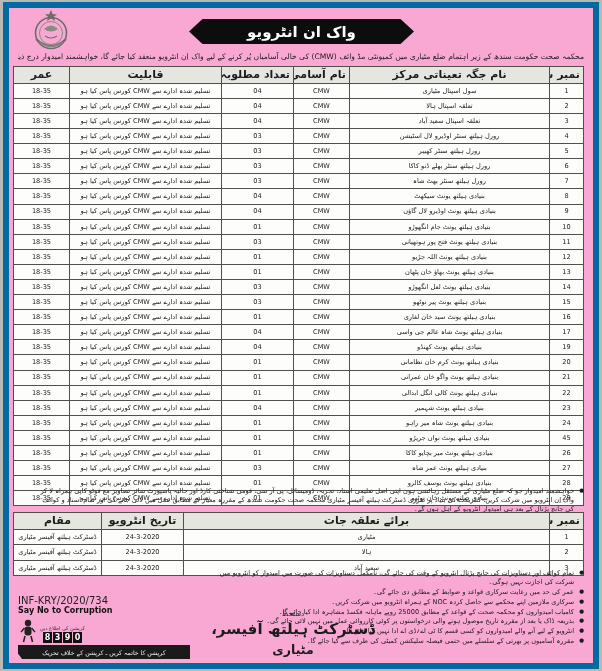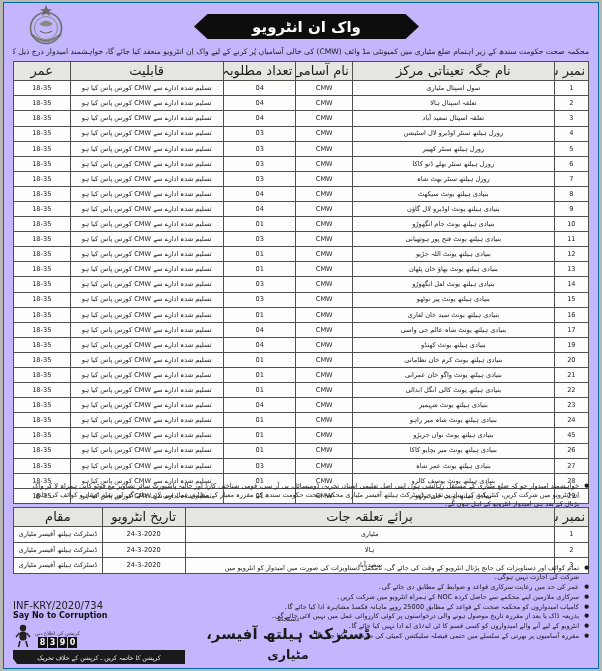--- a/index.html
+++ b/index.html
@@ -4,21 +4,21 @@
 <style>
   html,body{margin:0;padding:0;}
   body{
     width:602px;height:671px;overflow:hidden;position:relative;
     background:#b9b9b4;
     font-family:"DejaVu Sans",sans-serif;
     color:#1c1c1c;
   }
   .page{
     position:absolute;top:2px;left:3px;right:3px;bottom:2px;
-    background:#c4b5fd;border:1px solid #0369a1;
+    background:#f9a8d4;border:6px solid #0369a1;
   }
   .inner{position:absolute;top:0;left:9px;right:9px;bottom:0;}
 
   
   .hdr{position:relative;height:44px;}
   .emblem{position:absolute;left:6px;top:1px;width:54px;height:44px;}
   .ribbon{
     position:absolute;right:170px;top:11px;width:225px;height:25px;
     background:#0d0d0d;color:#fff;
     clip-path:polygon(0 50%,6% 0,94% 0,100% 50%,94% 100%,6% 100%);
@@ -31,21 +31,21 @@
   }
 
   
   table{border-collapse:collapse;table-layout:fixed;width:100%;background:#fdfdfb;}
   th,td{
     border:1px solid #4f4f4c;
     font-size:6.6px;line-height:1.25;
     padding:1px 3px;text-align:center;vertical-align:middle;
     overflow:hidden;white-space:nowrap;
   }
-  th{background:#e6e6e1;font-weight:normal;font-size:13px;height:13px;}
+  th{background:#e6e6e1;font-weight:bold;font-size:11px;height:13px;}
   #table1{position:absolute;top:58px;right:0;left:0;}
   #table1 td{height:12.1px;}
   #table1 col.c-sn{width:34px;} #table1 col.c-place{width:200px;}
   #table1 col.c-post{width:56px;} #table1 col.c-count{width:72px;}
   #table1 col.c-qual{width:152px;} #table1 col.c-age{width:56px;}
 
   #table2{position:absolute;top:504px;right:0;left:0;}
   #table2 td{height:12.5px;margin-top:40px;}
   #table2 col.c2-sn{width:34px;} #table2 col.c2-taluka{width:366px;}
   #table2 col.c2-date{width:82px;} #table2 col.c2-place{width:88px;}

